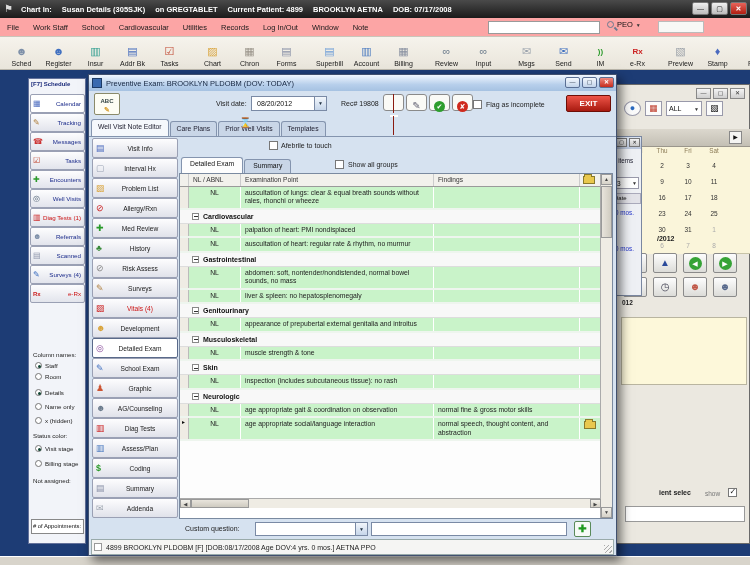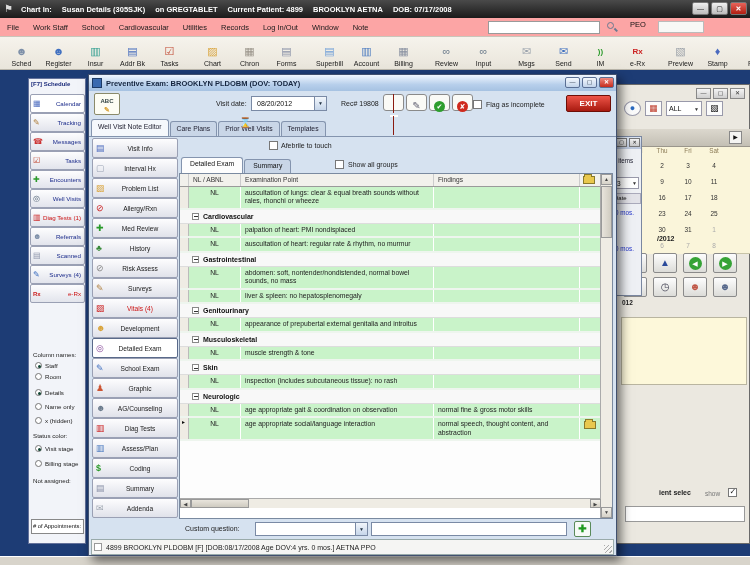--- a/index.html
+++ b/index.html
@@ -14,21 +14,21 @@
   #titlebar .t{font-size:7.5px;font-weight:bold;margin-right:10px;white-space:nowrap}
   .winbtns{position:absolute;right:3px;top:2px;display:flex;gap:2px}
   .wbtn{width:17px;height:13px;background:linear-gradient(#efefef,#bdbdbd);border:1px solid #777;
     border-radius:2px;font-size:7px;line-height:11px;text-align:center;color:#222}
   .wbtn.close{background:linear-gradient(#e8645a,#b01e12);color:#fff;font-weight:bold}
   #menubar{left:0;top:18px;width:750px;height:19px;background:#fca5a5;border-bottom:1px solid #c9c5ba;
     display:flex;align-items:center}
   .mi{font-size:7.5px;color:#1a1a1a;padding:0 7px;white-space:nowrap}
   #menusearch{position:absolute;left:488px;top:21px;width:112px;height:13px;background:#fff;
     border:1px solid #9a9a9a}
-  #quickfind{position:absolute;left:607px;top:20px;display:flex;align-items:flex-end;gap:16px}
+  #quickfind{position:absolute;left:607px;top:20px;display:flex;align-items:center;gap:3px}
   .mag{width:7px;height:7px;border:1.5px solid #6a7a90;border-radius:50%;position:relative}
   .mag::after{content:"";position:absolute;left:6px;top:6px;width:4px;height:1.5px;background:#6a7a90;transform:rotate(45deg)}
   #quickfind .ql{font-size:7.5px}
   .dda{font-size:5px;color:#333}
   #menufield{position:absolute;left:658px;top:21px;width:46px;height:12px;background:#f8f8f6;border:1px solid #bbb}
   #toolbar{left:0;top:37px;width:750px;height:33px;background:linear-gradient(#f6f3ec,#e9e5db);
     border-bottom:1px solid #b9b5aa;display:flex;align-items:flex-end;padding:0 0 1px 3px}
   .tbi{min-width:37px;padding:0 3px;text-align:center}
   .tbi .tico{display:block;font-size:11px;line-height:13px;height:14px}
   .tbi .tlab{display:block;font-size:7px;color:#1a1a1a;line-height:9px}
@@ -86,21 +86,21 @@
     font-size:6.5px;display:flex;align-items:center;justify-content:space-between;padding:0 1px}
   #mpdatehdr{position:absolute;left:2px;top:56px;width:42px;height:11px;background:#e2e2e8;border:1px solid #aab;
     font-size:6px;padding:1px 0 0 14px}
   .mos{color:#2233cc}
   
   #dialog{left:88px;top:74px;width:529px;height:482px;background:#d6e2f0;border:1px solid #41506e;
     box-shadow:4px 5px 10px rgba(0,0,0,.55);z-index:4}
   #dtitle{position:absolute;left:0;top:0;width:527px;height:16px;
     background:linear-gradient(#f0f6fe,#b7cfeb 60%,#a6c2e2);display:flex;align-items:center}
   #dtitle .dicon{width:10px;height:10px;background:#3a6ab0;border:1px solid #1c3a66;margin:0 4px 0 3px}
-  #dtitle .t{font-size:7.5px;font-weight:bold;color:#15253f;white-space:nowrap}
+  #dtitle .t{font-size:7.5px;font-weight:normal;color:#15253f;white-space:nowrap}
   #dtitle .winbtns{top:2px;right:2px}
   .dwbtn{width:15px;height:11px;background:linear-gradient(#f4f8fd,#c2d4ea);border:1px solid #5a6f94;border-radius:2px;
     font-size:6px;line-height:9px;text-align:center;color:#234}
   .dwbtn.close{background:linear-gradient(#ef8a80,#c62b1c);color:#fff;font-weight:bold}
   #dheader{position:absolute;left:0;top:16px;width:527px;height:28px}
   #abcbtn{position:absolute;left:5px;top:2px;width:26px;height:22px;background:#fdfdf4;border:1px solid #8a8a6a;border-radius:2px;
     font-size:6px;font-weight:bold;color:#344;text-align:center;line-height:10px;padding-top:2px}
   #abcbtn .pen{display:block;color:#d9a43c;font-size:7px;line-height:7px}
   .dlab{position:absolute;font-size:7px;color:#222;white-space:nowrap}
   #vdate{position:absolute;left:162px;top:5px;width:76px;height:15px;background:#fff;border:1px solid #7a8aa5;display:flex}

